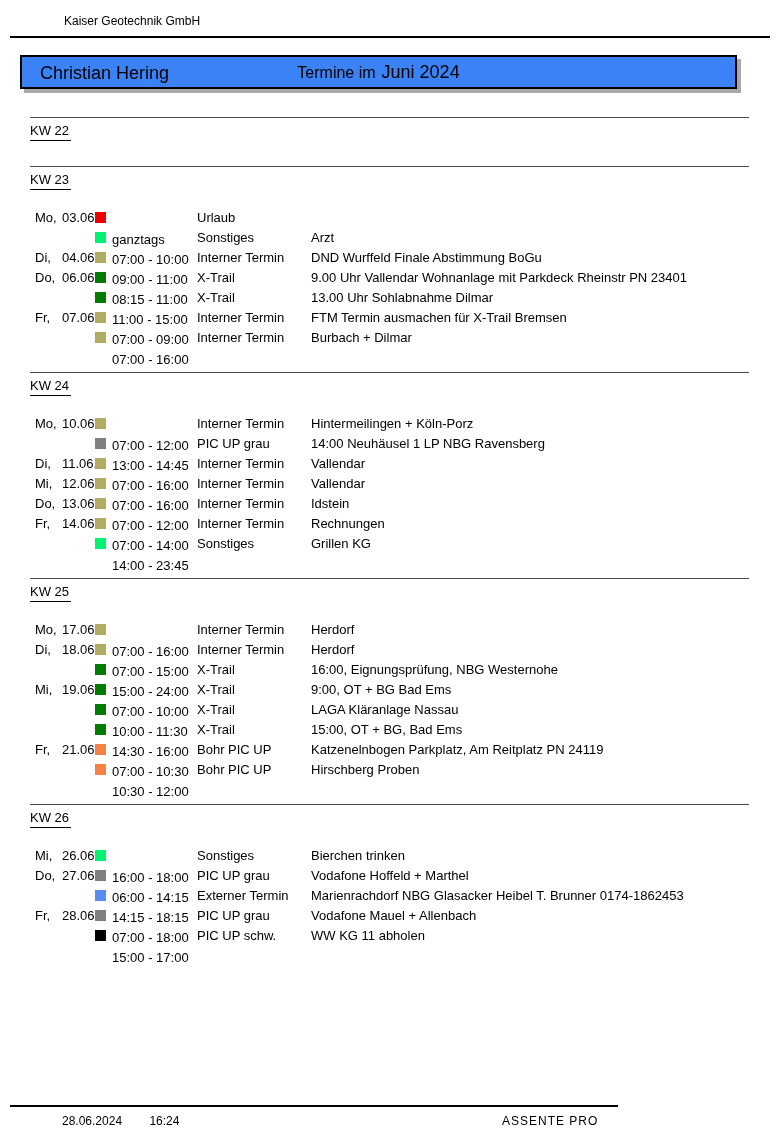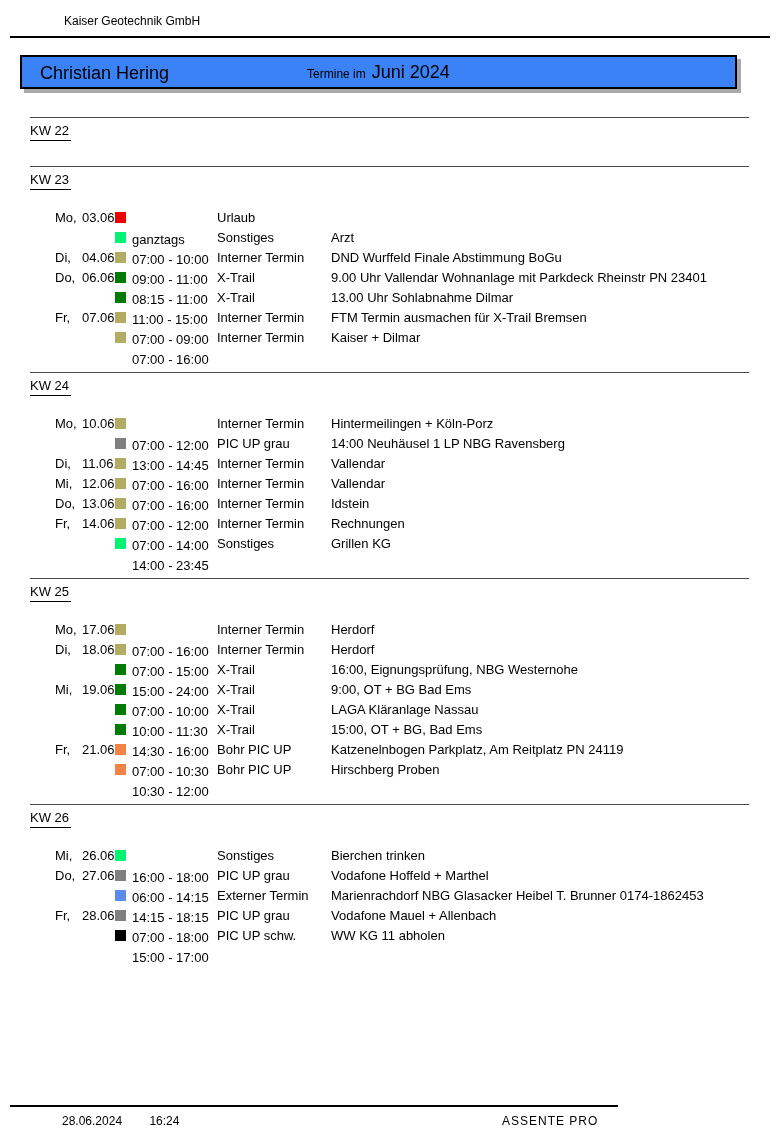--- a/index.html
+++ b/index.html
@@ -11,31 +11,31 @@
   .company-line { padding:14px 0 0 64px; font-size:12px; }
   .top-rule { height:2px; background:#000; margin:8px 10px 0 10px; }
 
   .title-box {
     position:relative; margin:17px 0 0 20px; width:717px; height:34px;
     border:2px solid #000; background:#3b82f6; box-shadow:4px 4px 0 #a9a9a9;
     display:flex; align-items:center; justify-content:center;
   }
   .person { position:absolute; left:18px; top:6px; font-size:18px; }
   .title-group { display:flex; align-items:baseline; }
-  .t-small { font-size:12px; }
+  .t-small { font-size:16px; }
   .t-big { font-size:18px; margin-left:6px; }
 
   .weeks { margin-top:28px; }
   .week { margin-bottom:25px; }
   .week-rule { height:1px; background:#4a4a4a; margin:0 31px 0 30px; }
   .week-label {
     display:inline-block; margin:5px 0 0 30px; font-size:13px; line-height:16px;
     border-bottom:1px solid #000; padding:0 2px 1px 0;
   }
-  .week-rows { margin-top:17px;padding-left:20px; }
+  .week-rows { margin-top:17px; }
   .row { display:flex; align-items:center; height:20px; font-size:13px; white-space:nowrap; }
   .day  { margin-left:35px; width:27px; }
   .date { width:33px; }
   .sq   { width:11px; height:11px; margin-right:6px; flex:none; }
   .time { width:85px;margin-top:44px; }
   .type { width:114px; }
   .desc { flex:1; }
 
   .footer { position:absolute; left:0; bottom:14px; width:628px; }
   .footer-rule { height:2px; background:#000; margin:0 10px; }
@@ -122,21 +122,21 @@
     <span class="type">Interner Termin</span>
     <span class="desc">FTM Termin ausmachen für X-Trail Bremsen</span>
   </div>
 
   <div class="row">
     <span class="day"></span>
     <span class="date"></span>
     <span class="sq" style="background: rgb(178, 171, 99);"></span>
     <span class="time">07:00 - 16:00</span>
     <span class="type">Interner Termin</span>
-    <span class="desc">Kaiser + Dilmar</span>
+    <span class="desc">Burbach + Dilmar</span>
   </div>
 </div>
   </div>
 
   <div class="week">
     <div class="week-rule"></div>
     <div class="week-label">KW 24</div>
     <div class="week-rows">
   <div class="row">
     <span class="day">Mo,</span>

